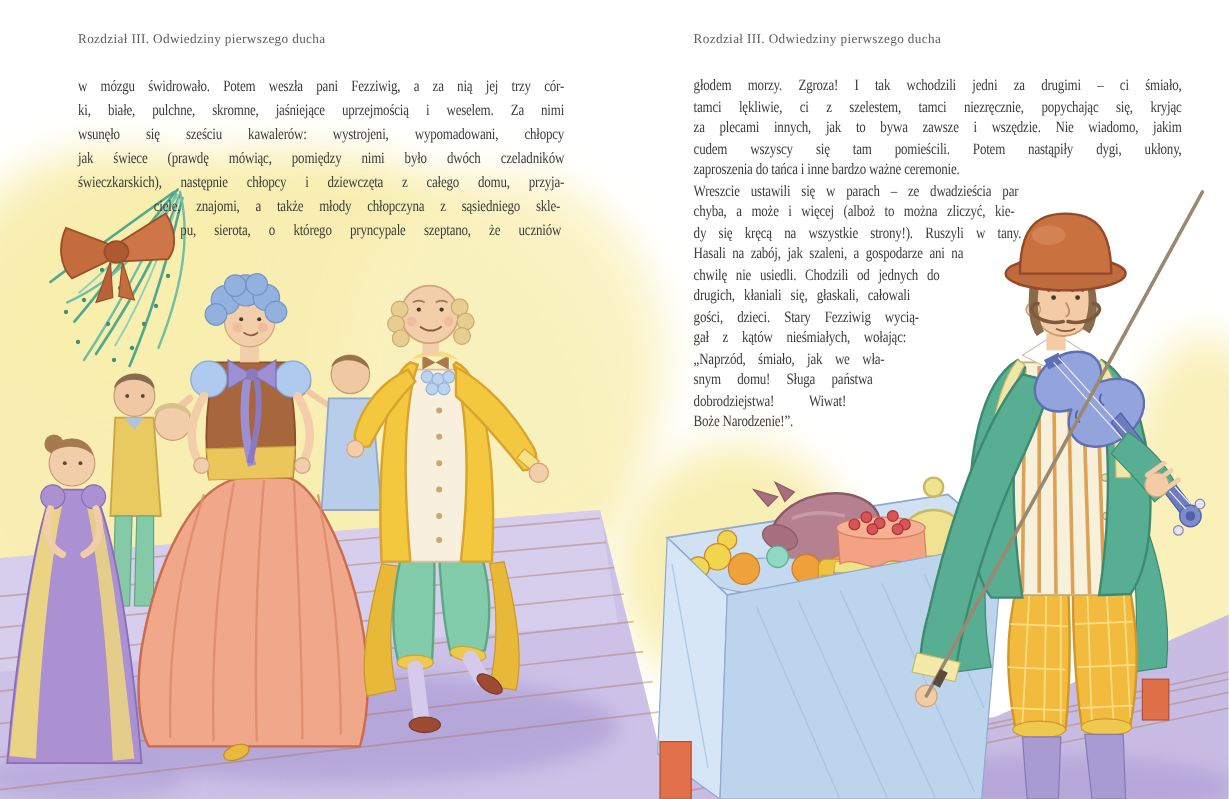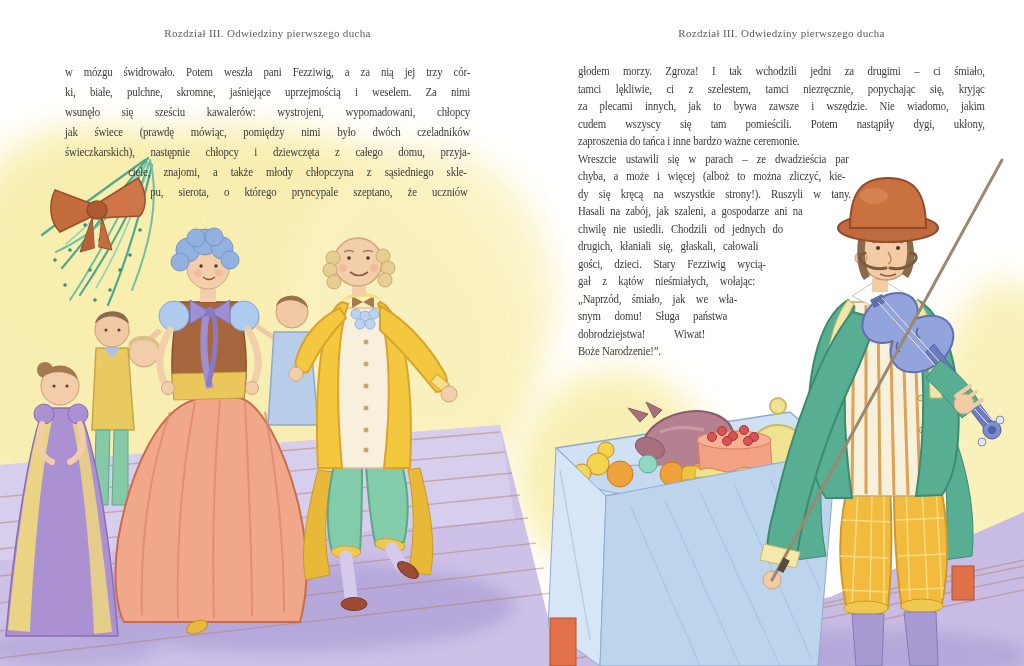--- a/index.html
+++ b/index.html
@@ -1,21 +1,21 @@
 <!DOCTYPE html>
 <html><head>
 <meta charset="utf-8">
 <style>
   html,body{margin:0;padding:0;}
   body{
     width:1024px;height:666px;position:relative;overflow:hidden;
     background:#ffffff;font-family:"Liberation Serif", serif;
   }
   .pghead{
-    position:absolute;top:27px;height:16px;text-align:center;
+    position:absolute;top:27px;height:16px;
     font-size:11px;letter-spacing:.3px;color:#5d5d5d;z-index:3;
   }
   .textcol{
     position:absolute;top:62px;z-index:3;color:#3b3b3b;
     font-size:13.2px;letter-spacing:-0.2px;
     transform:scaleX(0.82);transform-origin:0 0;
   }
   .line{white-space:normal;}
   .jl{text-align:justify;text-align-last:justify;}
   #illu{position:absolute;left:0;top:0;z-index:1;}

